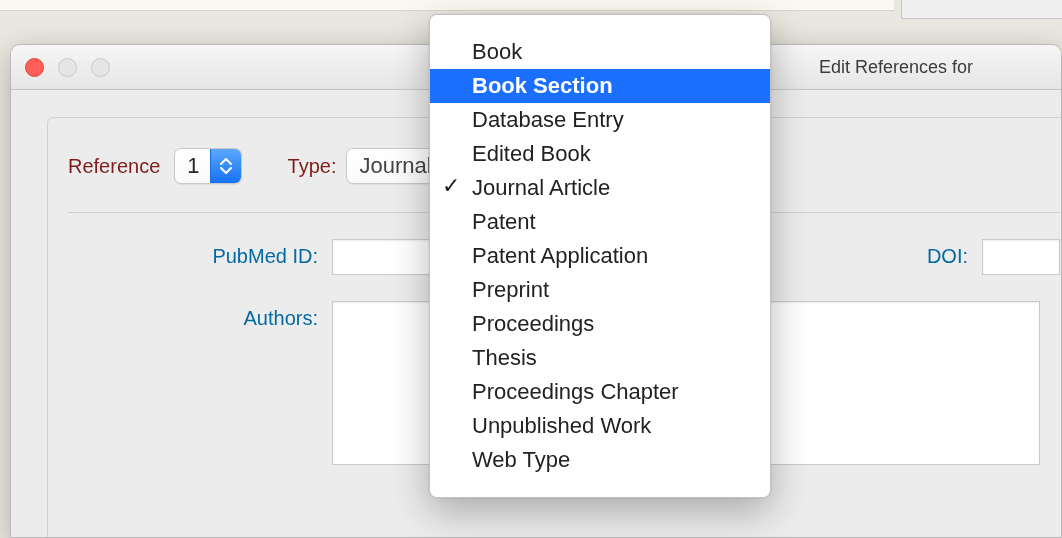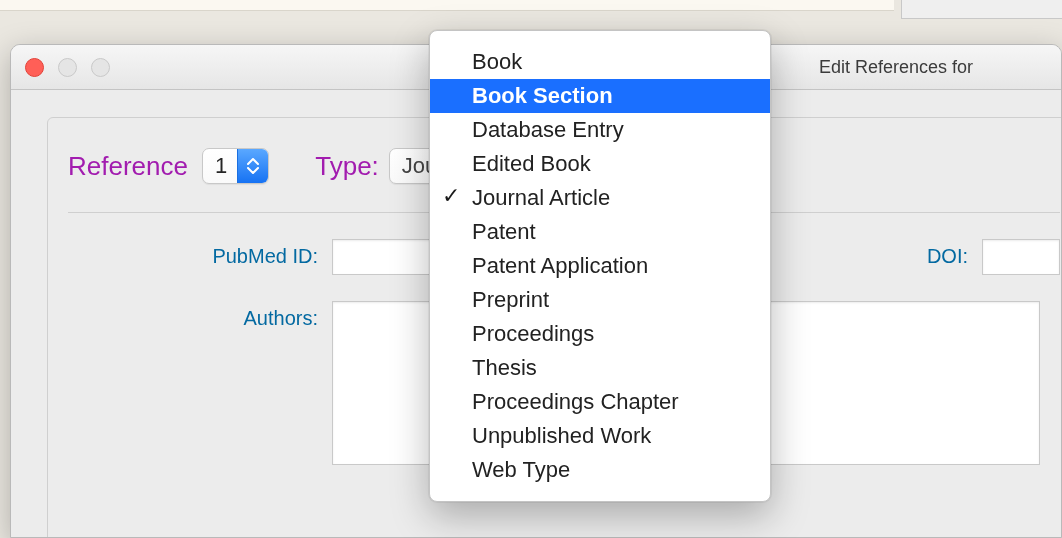--- a/index.html
+++ b/index.html
@@ -99,21 +99,21 @@
     background: #ececec;
     padding: 24px 20px 0 20px;
   }
 
   .row {
     display: flex;
     align-items: center;
   }
   .row.first { height: 48px; }
 
-  .label { font-size: 26px; color: #a21caf; }
+  .label { font-size: 20px; color: #7f1d1d; }
 
   
   .popup-small {
     display: inline-flex;
     align-items: center;
     height: 34px;
     border: 1px solid #c8c8c8;
     border-radius: 7px;
     background: linear-gradient(#ffffff, #fafafa);
     box-shadow: 0 1px 1px rgba(0,0,0,0.06);
@@ -197,23 +197,23 @@
     font-size:20px;
     padding:0 16px;
     color:#444;
     box-shadow:0 1px 1px rgba(0,0,0,0.06);
   }
 
   
   .dropdown {
     position:absolute;
     left: 429px;
-    top: 30px;
+    top: 14px;
     width: 340px;
-    padding: 14px 0;
+    padding: 20px 0;
     background:#fff;
     border:1px solid #c4c4c4;
     border-radius:8px;
     box-shadow: 0 14px 38px rgba(0,0,0,0.28), 0 0 0 1px rgba(0,0,0,0.05);
     z-index: 100;
   }
   .dd-item {
     display:flex;
     align-items:center;
     height:34px;

